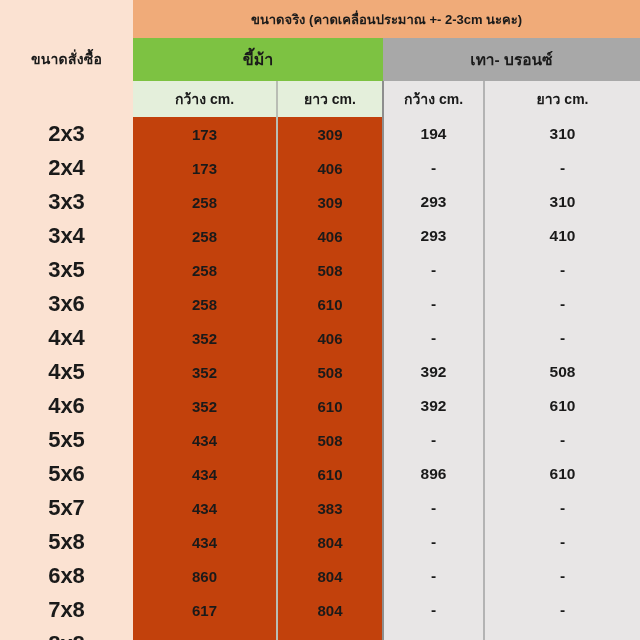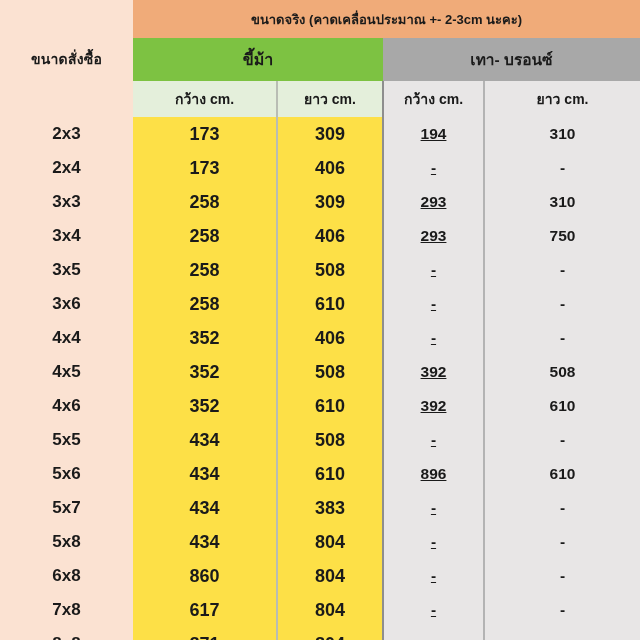--- a/index.html
+++ b/index.html
@@ -71,41 +71,41 @@
   }
   .h-sub.gsub { background:#e4efdb; }
   .h-sub.ysub { background:#e8e6e6; }
   .h-sub.b-r  { border-right:2px solid #b9bdb4; }
   .h-sub.b-r-gray { border-right:2px solid #b3b3b3; }
   .h-sub.b-l-gray { border-left:2px solid #8e8e8e; }
 
   
   td.c-order-cell {
     background:#fbe2d2;
-    font-size:17px;
+    font-size:22px;
     color:#1b1b1b;
     border-bottom:1px solid #fdeee3;
     padding-right:18px;
     text-align:right;
   }
   td.c-green-cell {
-    background:#fde047;
-    font-size:18px;
+    background:#c2410c;
+    font-size:15px;
     color:#141414;
     border-bottom:1px solid #eaf1e2;
   }
   td.c-green-cell.sep { border-right:2px solid #b9bdb4; }
   td.c-gray-cell {
     background:#e8e6e6;
     font-size:15.5px;
     color:#141414;
     border-bottom:1px solid #efeeee;
   }
   td.c-gray-cell.sep  { border-right:2px solid #b3b3b3; }
-  td.c-gray-cell.sepl { border-left:2px solid #8e8e8e;text-decoration:underline; }
+  td.c-gray-cell.sepl { border-left:2px solid #8e8e8e; }
 
   .dash { font-size:17px; font-weight:bold; }
 
   tr.data-row { height:34px; }
 </style>
 </head>
 <body>
 
 <div id="sheet">
   <table class="size-table">
@@ -152,21 +152,21 @@
           <td class="c-green-cell sep">258</td>
           <td class="c-green-cell">309</td>
           <td class="c-gray-cell sepl sep">293</td>
           <td class="c-gray-cell">310</td>
         </tr>
         <tr class="data-row">
           <td class="c-order-cell">3x4</td>
           <td class="c-green-cell sep">258</td>
           <td class="c-green-cell">406</td>
           <td class="c-gray-cell sepl sep">293</td>
-          <td class="c-gray-cell">750</td>
+          <td class="c-gray-cell">410</td>
         </tr>
         <tr class="data-row">
           <td class="c-order-cell">3x5</td>
           <td class="c-green-cell sep">258</td>
           <td class="c-green-cell">508</td>
           <td class="c-gray-cell sepl sep dash">-</td>
           <td class="c-gray-cell dash">-</td>
         </tr>
         <tr class="data-row">
           <td class="c-order-cell">3x6</td>

